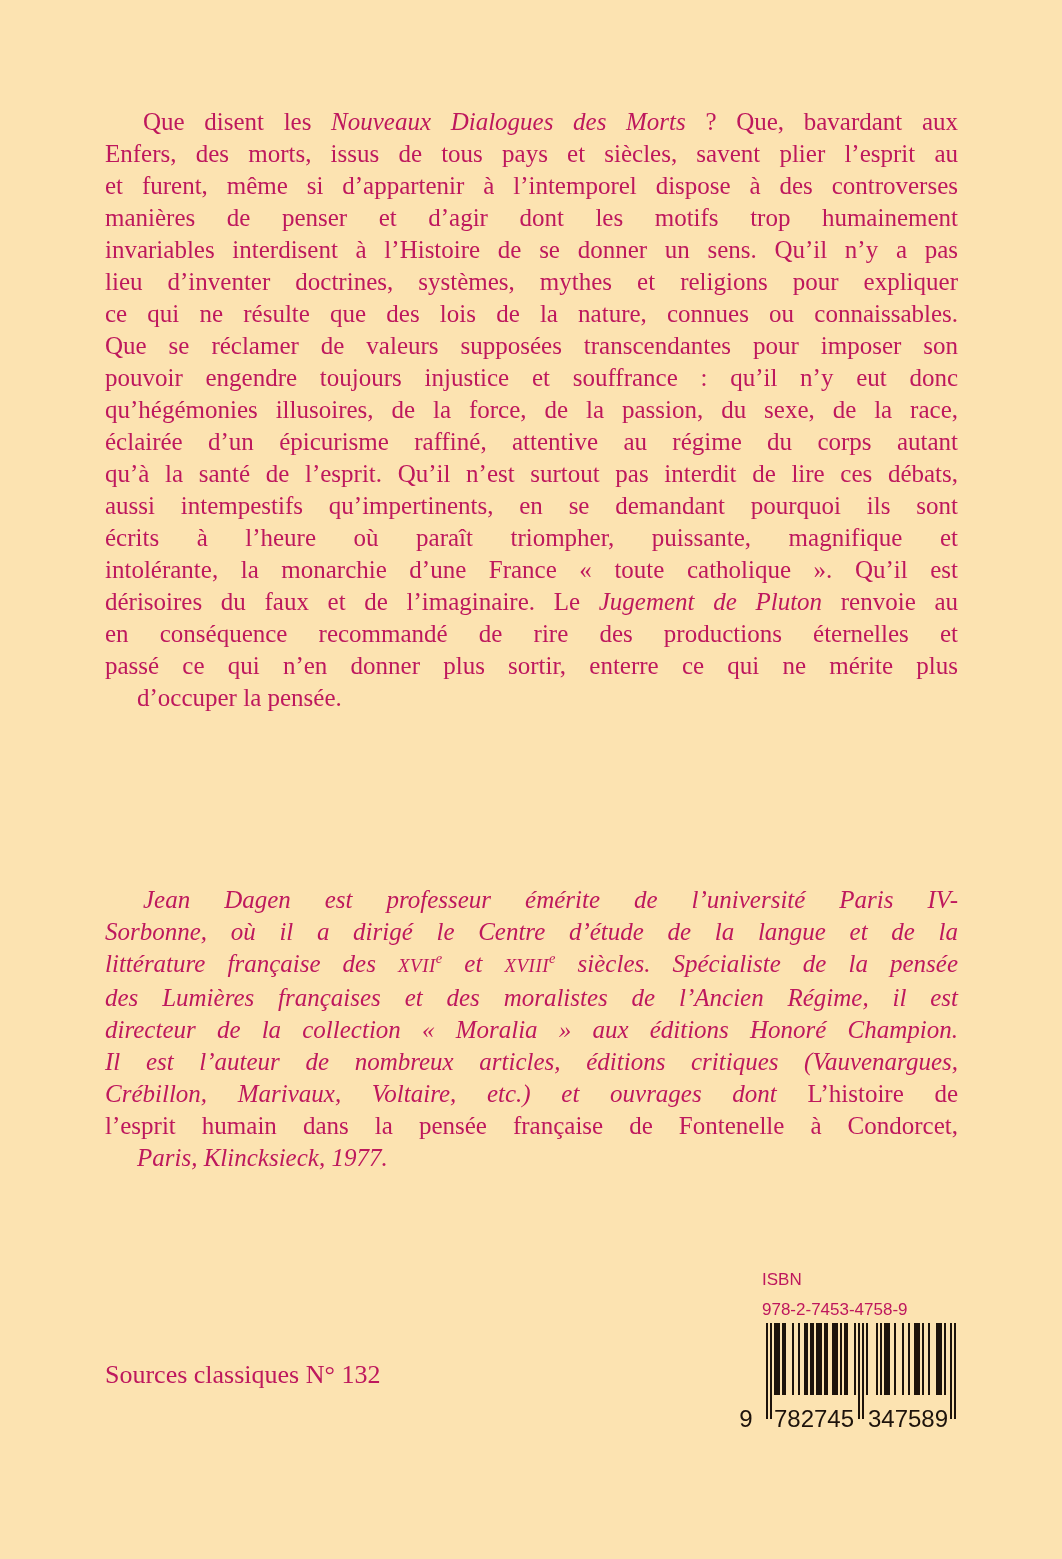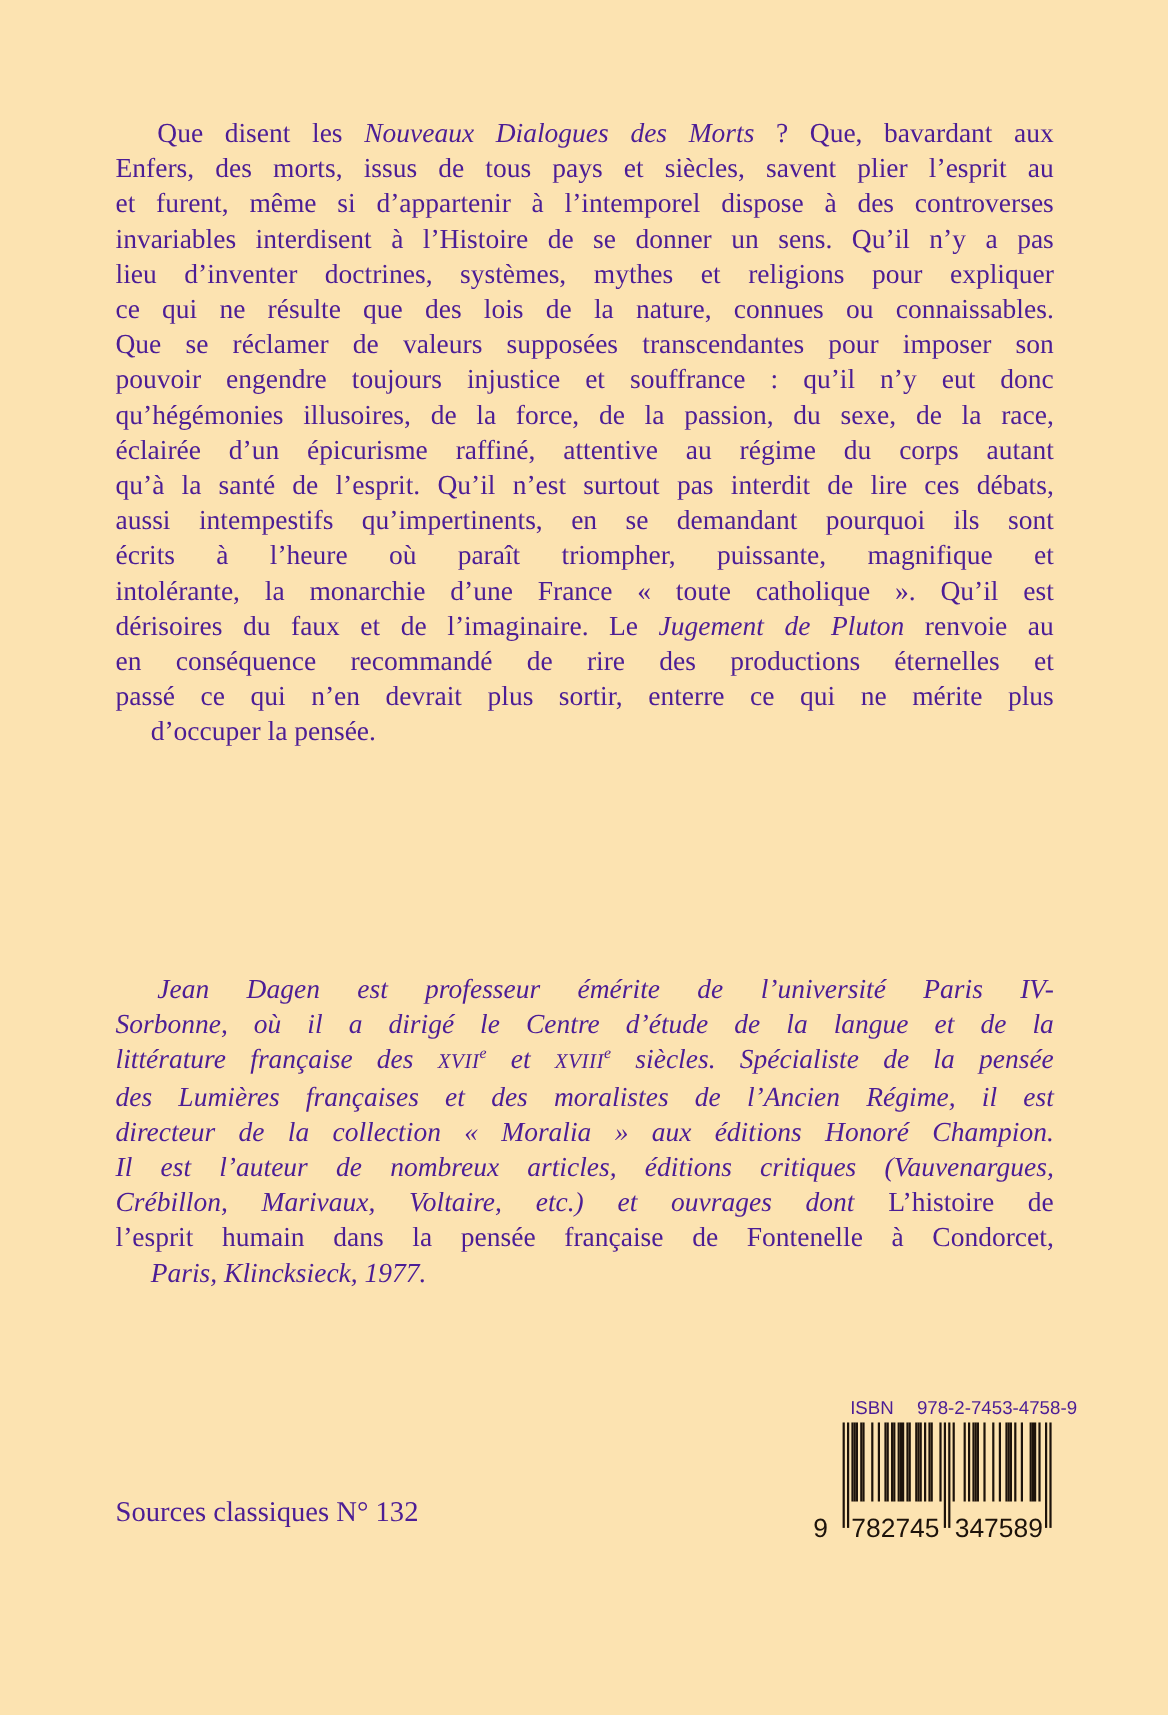--- a/index.html
+++ b/index.html
@@ -52,62 +52,64 @@
     font-size: 26px;
     line-height: 34px;
   }
   .barcode-block {
     position: absolute;
     left: 738px;
     top: 1270px;
     width: 222px;
   }
   .isbn-line {
-    margin-left: 42px;
+    margin-left: 24px;
     width: 192px;
     display: flex;
     justify-content: center;
-    gap: 21px;
+    gap: 11px;
     font-family: "Liberation Sans", sans-serif;
     font-size: 17px;
     line-height: 19px;
     white-space: nowrap;
+    flex-direction: column;
   }
   .barcode-svg {
     display: block;
     margin-top: 4px;
   }
   .barcode-svg text {
     font-family: "Liberation Sans", sans-serif;
     font-size: 24px;
   }
 </style>
 </head>
 <body style="background: rgb(252, 227, 177);">
 
-<div class="page" style="background: rgb(252, 227, 177); color: #4c1d95;">
+<div class="page" style="background: rgb(252, 227, 177); color: #be185d;">
 
   <div class="textblock synopsis">
       <div class="line first"><span class="seg-r">Que disent les </span><span class="seg-i">Nouveaux Dialogues des Morts</span><span class="seg-r"> ? Que, bavardant aux</span></div>
       <div class="line"><span class="seg-r">Enfers, des morts, issus de tous pays et siècles, savent plier l’esprit au</span></div>
       <div class="line"><span class="seg-r">et furent, même si d’appartenir à l’intemporel dispose à des controverses</span></div>
+      <div class="line"><span class="seg-r">manières de penser et d’agir dont les motifs trop humainement</span></div>
       <div class="line"><span class="seg-r">invariables interdisent à l’Histoire de se donner un sens. Qu’il n’y a pas</span></div>
       <div class="line"><span class="seg-r">lieu d’inventer doctrines, systèmes, mythes et religions pour expliquer</span></div>
       <div class="line"><span class="seg-r">ce qui ne résulte que des lois de la nature, connues ou connaissables.</span></div>
       <div class="line"><span class="seg-r">Que se réclamer de valeurs supposées transcendantes pour imposer son</span></div>
       <div class="line"><span class="seg-r">pouvoir engendre toujours injustice et souffrance : qu’il n’y eut donc</span></div>
       <div class="line"><span class="seg-r">qu’hégémonies illusoires, de la force, de la passion, du sexe, de la race,</span></div>
       <div class="line"><span class="seg-r">éclairée d’un épicurisme raffiné, attentive au régime du corps autant</span></div>
       <div class="line"><span class="seg-r">qu’à la santé de l’esprit. Qu’il n’est surtout pas interdit de lire ces débats,</span></div>
       <div class="line"><span class="seg-r">aussi intempestifs qu’impertinents, en se demandant pourquoi ils sont</span></div>
       <div class="line"><span class="seg-r">écrits à l’heure où paraît triompher, puissante, magnifique et</span></div>
       <div class="line"><span class="seg-r">intolérante, la monarchie d’une France « toute catholique ». Qu’il est</span></div>
       <div class="line"><span class="seg-r">dérisoires du faux et de l’imaginaire. Le </span><span class="seg-i">Jugement de Pluton</span><span class="seg-r"> renvoie au</span></div>
       <div class="line"><span class="seg-r">en conséquence recommandé de rire des productions éternelles et</span></div>
-      <div class="line"><span class="seg-r">passé ce qui n’en devrait plus sortir, enterre ce qui ne mérite plus</span></div>
+      <div class="line"><span class="seg-r">passé ce qui n’en donner plus sortir, enterre ce qui ne mérite plus</span></div>
       <div class="line last"><span class="seg-r">d’occuper la pensée.</span></div>
     </div>
 
   <div class="textblock bio">
       <div class="line first"><span class="seg-i">Jean Dagen est professeur émérite de l’université Paris IV-</span></div>
       <div class="line"><span class="seg-i">Sorbonne, où il a dirigé le Centre d’étude de la langue et de la</span></div>
       <div class="line"><span class="seg-i">littérature française des </span><span class="seg-sc">XVII</span><span class="seg-sup">e</span><span class="seg-i"> et </span><span class="seg-sc">XVIII</span><span class="seg-sup">e</span><span class="seg-i"> siècles. Spécialiste de la pensée</span></div>
       <div class="line"><span class="seg-i">des Lumières françaises et des moralistes de l’Ancien Régime, il est</span></div>
       <div class="line"><span class="seg-i">directeur de la collection « Moralia » aux éditions Honoré Champion.</span></div>
       <div class="line"><span class="seg-i">Il est l’auteur de nombreux articles, éditions critiques (Vauvenargues,</span></div>

